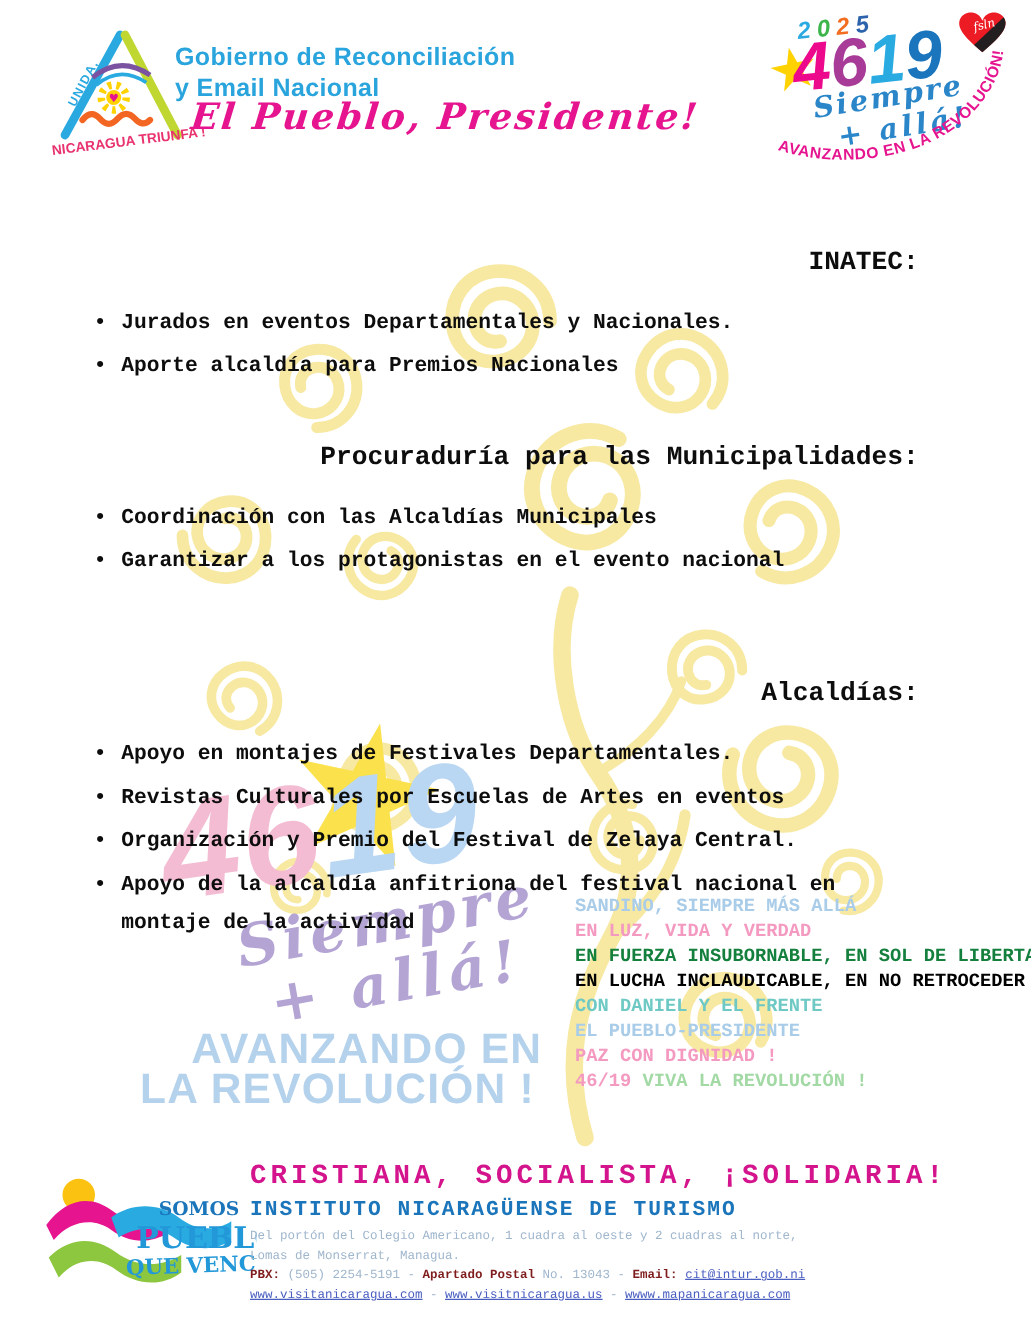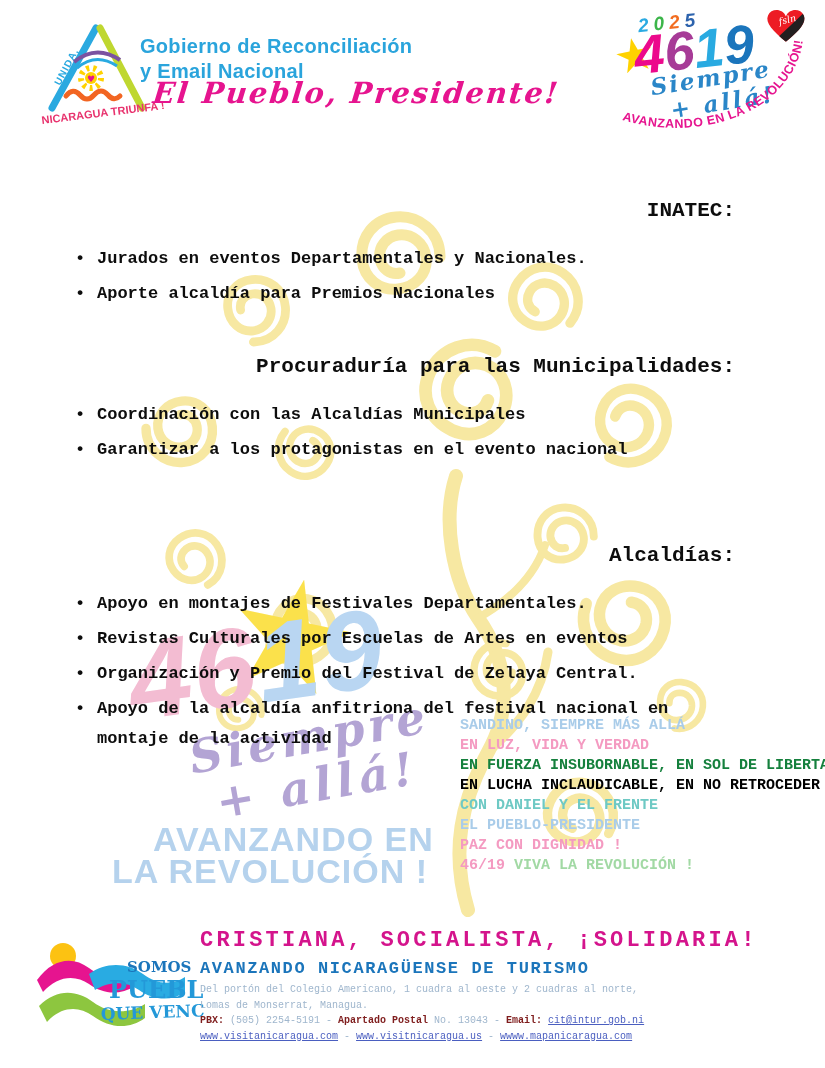--- a/index.html
+++ b/index.html
@@ -212,20 +212,20 @@
     <path d="M4,50 C20,28 40,26 56,38 C72,50 88,50 102,40 C104,46 104,52 102,56 C86,66 70,64 56,54 C42,44 24,46 10,62 Z" fill="#e6148f"></path>
     <path d="M56,44 C72,32 94,32 110,44 C124,55 140,55 152,47 L152,62 C138,72 120,70 106,60 C92,50 74,52 62,60 Z" fill="#29abe2"></path>
     <path d="M6,76 C24,58 44,60 60,72 C76,84 96,84 112,74 L112,88 C96,100 76,98 60,86 C44,74 26,78 14,92 Z" fill="#8dc63f"></path>
     <text x="94" y="42" font-size="15" font-weight="bold" fill="#1b75bb" font-family="DejaVu Serif, serif">SOMOS</text>
     <text x="76" y="68" font-size="24" font-weight="bold" fill="#2398d8" font-family="DejaVu Serif, serif">PUEBLO</text>
     <text x="68" y="90" transform="rotate(-2 68 90)" font-size="17" font-weight="bold" fill="#2398d8" font-family="DejaVu Serif, serif">QUE VENCE!</text>
   </svg>
 
   <div class="footer-text">
     <div class="f-slogan">CRISTIANA, SOCIALISTA, ¡SOLIDARIA!</div>
-    <div class="f-inst">AVANZANDO NICARAGÜENSE DE TURISMO</div>
+    <div class="f-inst">INSTITUTO NICARAGÜENSE DE TURISMO</div>
     <div class="f-line">Del portón del Colegio Americano, 1 cuadra al oeste y 2 cuadras al norte,</div>
     <div class="f-line">Lomas de Monserrat, Managua.</div>
     <div class="f-line"><span class="f-bold">PBX:</span><span> (505) 2254-5191 - </span><span class="f-bold">Apartado Postal</span><span> No. 13043 - </span><span class="f-bold">Email:</span><span> </span><span class="f-link">cit@intur.gob.ni</span></div>
     <div class="f-line"><span class="f-link">www.visitanicaragua.com</span><span class="f-sep"> - </span><span class="f-link">www.visitnicaragua.us</span><span class="f-sep"> - </span><span class="f-link">wwww.mapanicaragua.com</span></div>
   </div>
 
 </div>
 
 </body></html>

